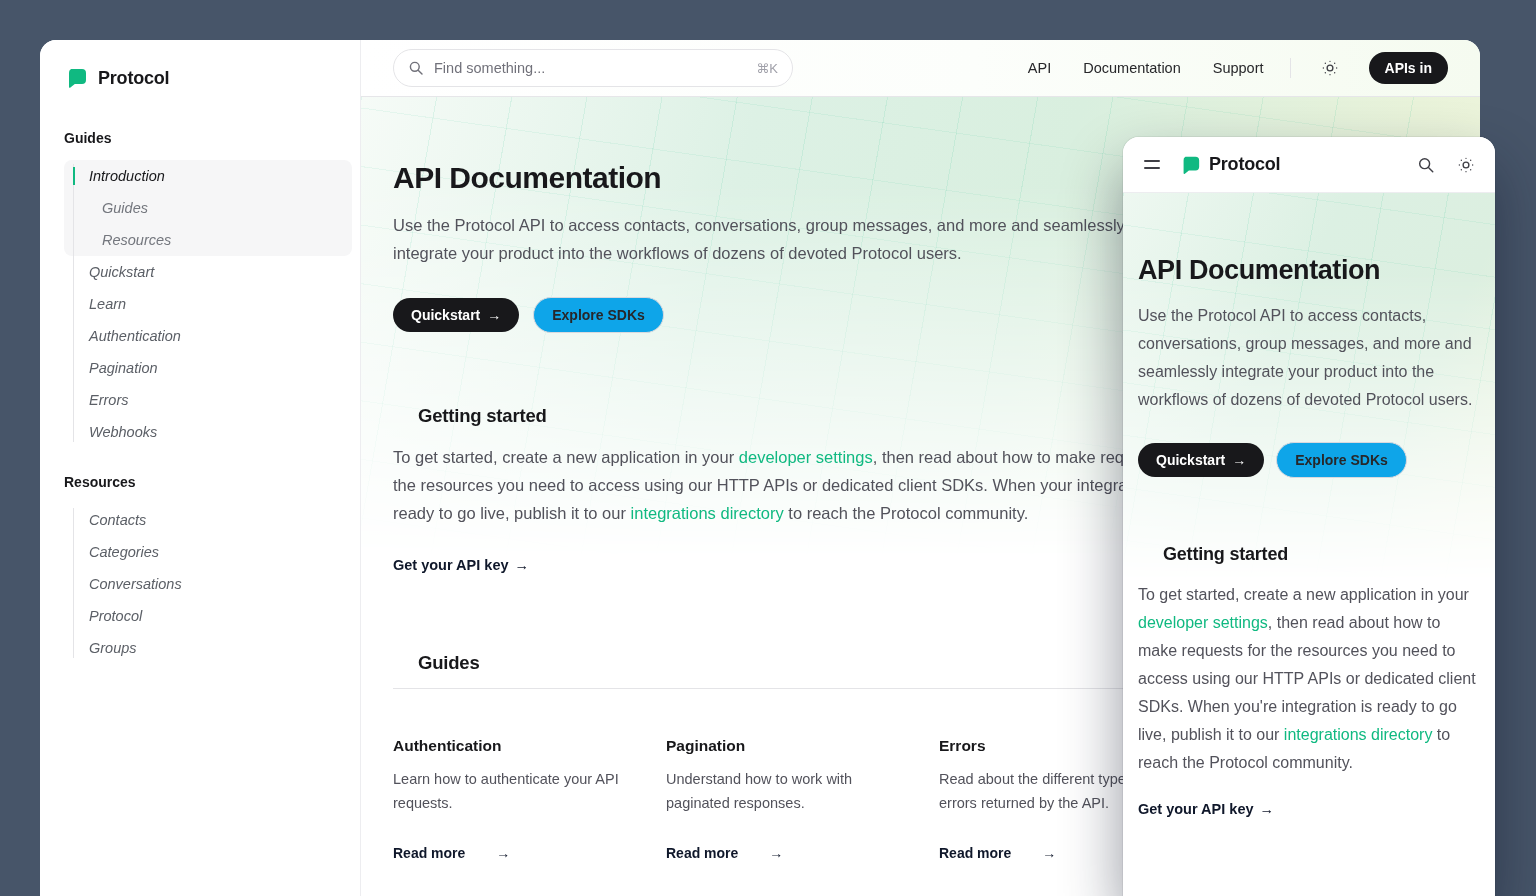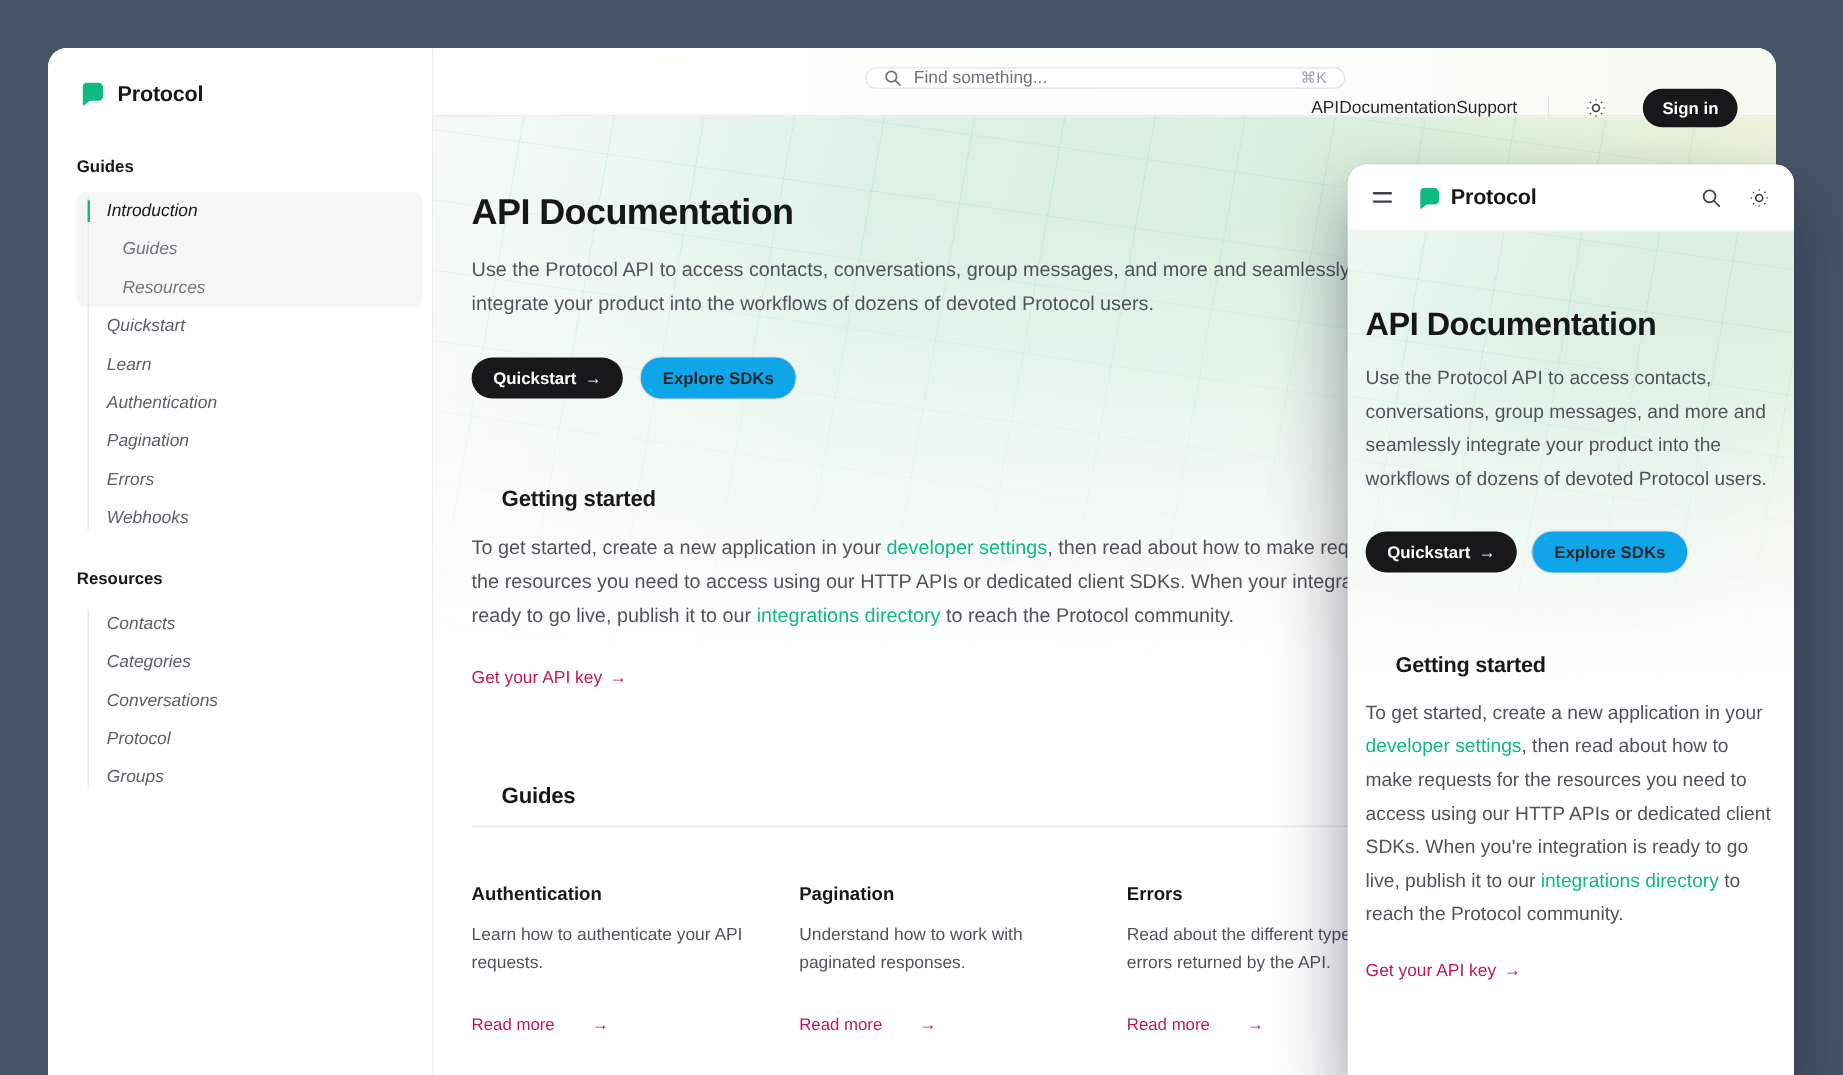--- a/index.html
+++ b/index.html
@@ -47,35 +47,34 @@
   
   .content {
     position:absolute; left:320px; right:0; top:0; bottom:0;
     border-left:1px solid #ededf0;
   }
   .dheader {
     position:relative; z-index:3; height:57px;
     display:flex; align-items:center; padding:16px 32px;
     border-bottom:1px solid #e6e6e9;
     background:linear-gradient(to right, #ffffff 0%, #fcfefb 55%, #f5fbf0 100%);
-    flex-direction:column;
   }
   .search-pill {
     display:flex; align-items:center; gap:10px;
     width:400px; height:38px; padding:0 14px;
     border:1px solid #e4e4e7; border-radius:19px; background:#ffffff;
   }
   .search-pill input {
     border:none; outline:none; flex:1; font-size:14.5px; color:#18181b;
     font-family:inherit; background:transparent;
   }
   .search-pill input::placeholder { color:#71717a; }
   .kbd-hint { font-size:13px; color:#a1a1aa; }
   .dheader-right { margin-left:auto; display:flex; align-items:center; gap:26px; }
-  .top-nav { display:flex; align-items:center; }
+  .top-nav { display:flex; align-items:center; gap:32px; }
   .top-nav-link { font-size:14.5px; color:#27272a; cursor:pointer; }
   .header-divider { width:1px; height:20px; background:#e4e4e7; }
   .icon-btn { background:none; border:none; cursor:pointer; display:flex; align-items:center; padding:4px; }
   .signin-btn {
     background:#18181b; color:#ffffff; border:none; cursor:pointer;
     font-family:inherit; font-size:14px; font-weight:600;
     padding:8px 16px; border-radius:999px;
   }
 
   
@@ -104,21 +103,21 @@
     background:#0ea5e9; color:#27272a; border:1px solid #d9d9de; cursor:pointer;
     font-family:inherit; font-size:14px; font-weight:600;
     padding:9px 18px; border-radius:999px;
   }
   .section-title { font-size:18.5px; font-weight:700; letter-spacing:-0.2px; color:#18181b;margin-left:25px; }
   .gs-section { margin-top:72px; }
   .body-para { margin-top:16px; font-size:16.5px; line-height:28px; color:#52525b; max-width:805px; }
   .inline-link { color:#10b981; cursor:pointer; }
   .text-link {
     display:inline-flex; align-items:center; gap:6px;
-    margin-top:30px; font-size:14.5px; font-weight:400; color:#be185d; cursor:pointer;
+    margin-top:30px; font-size:14.5px; font-weight:700; color:#0f172a; cursor:pointer;
   }
   .guides-section { margin-top:78px; }
   .rule { margin-top:14px; border:none; border-top:1px solid #e4e4e7; }
   .guides-grid { margin-top:48px; display:grid; grid-template-columns:repeat(3,233px); column-gap:40px; }
   .guide-card-title { font-size:15.5px; font-weight:700; color:#18181b; }
   .guide-card-desc { margin-top:12px; font-size:14.5px; line-height:24px; color:#52525b; }
   .guide-card .text-link { font-size:14px;gap:31px; }
 
   
   .mobile-card {
@@ -215,21 +214,21 @@
           <span class="top-nav-link">Documentation</span>
           <span class="top-nav-link">Support</span>
         </nav>
         <div class="header-divider"></div>
         <button class="icon-btn">
           <svg width="18" height="18" viewBox="0 0 20 20" fill="none" stroke="#3f3f46" stroke-width="1.5" stroke-linecap="round">
             <circle cx="10" cy="10" r="3.2"></circle>
             <path d="M10 2.6v.01M10 17.4v.01M2.6 10h.01M17.4 10h.01M4.8 4.8l.01.01M15.2 15.2l.01.01M15.2 4.8l.01.01M4.8 15.2l.01.01"></path>
           </svg>
         </button>
-        <button class="signin-btn">Sign in</button>
+        <button class="signin-btn">APIs in</button>
       </div>
     </header>
 
     <main class="dmain">
       <h1 class="page-title">API Documentation</h1>
       <p class="intro-para">Use the Protocol API to access contacts, conversations, group messages, and more and seamlessly integrate your product into the workflows of dozens of devoted Protocol users.</p>
 
       <div class="btn-row">
         <button class="btn-dark">
           <span>Quickstart</span>

